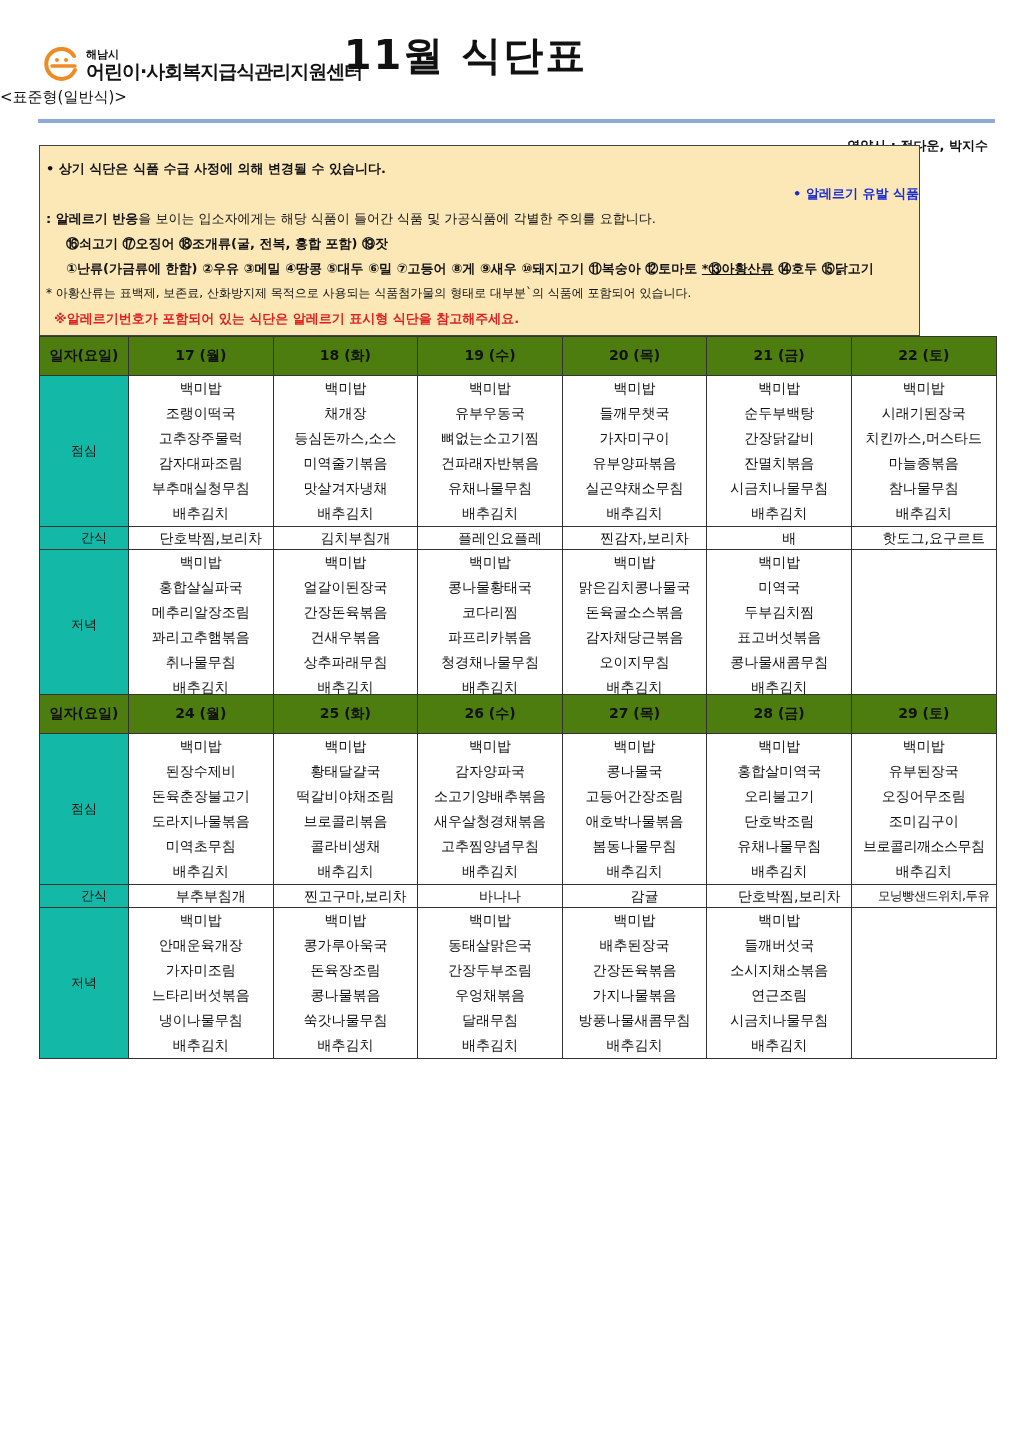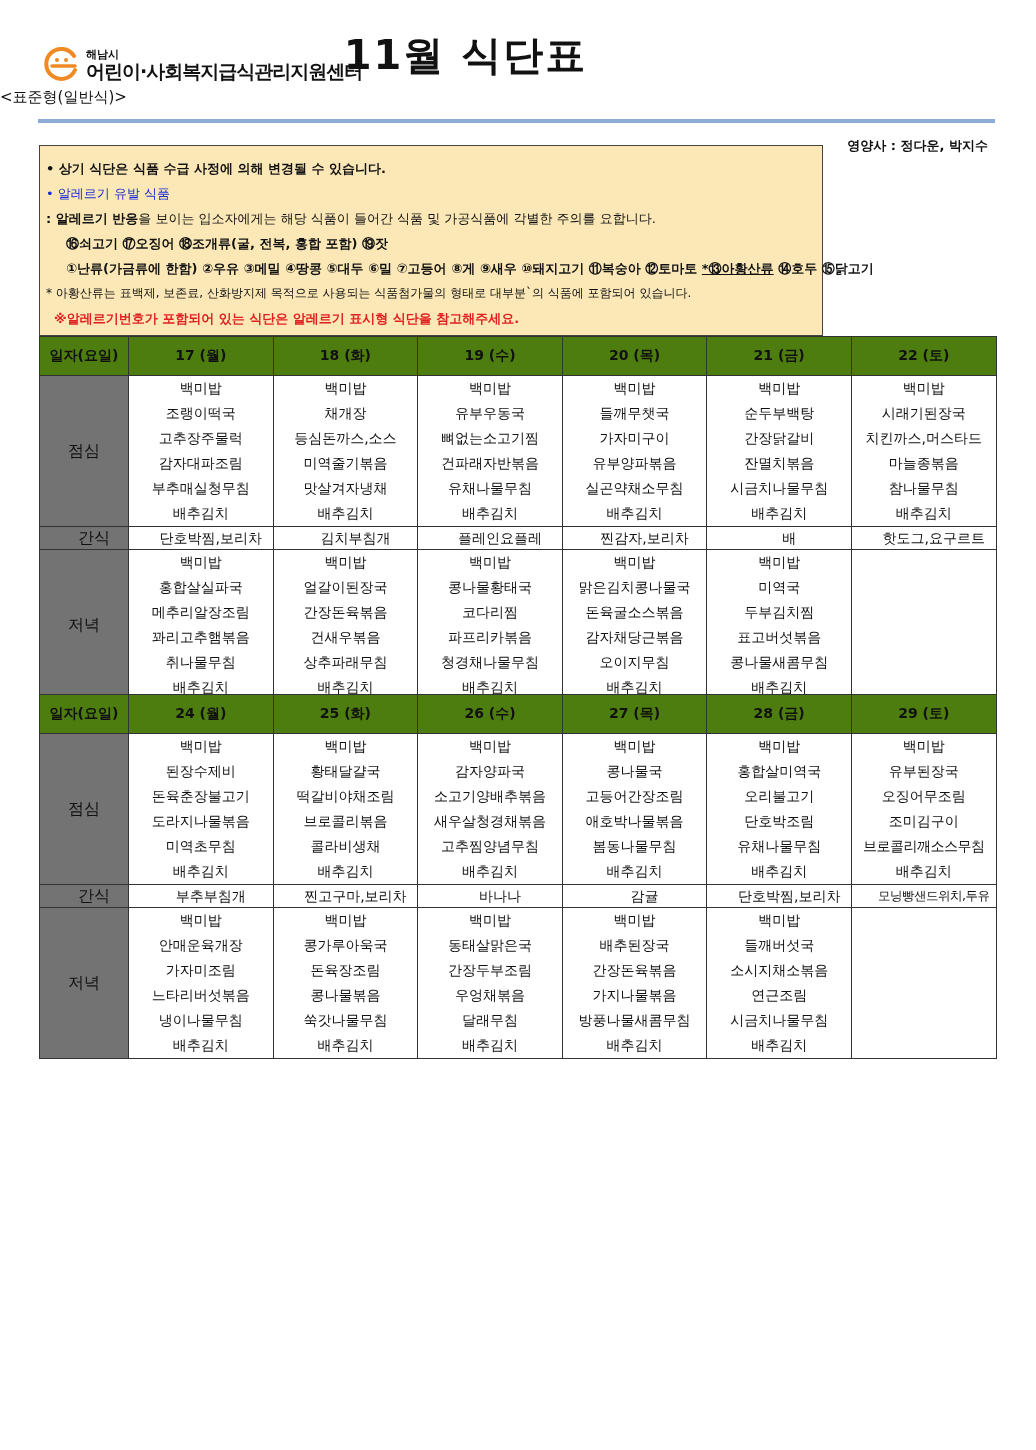--- a/index.html
+++ b/index.html
@@ -6,31 +6,31 @@
   body { width: 1036px; height: 1450px; position: relative; font-family: "DejaVu Sans", sans-serif; color: #111; overflow: hidden; }
   .logo { position: absolute; left: 44px; top: 46px; display: flex; align-items: center; }
   .logo-mark { width: 36px; height: 36px; position: relative; }
   .logo-text { margin-left: 6px; }
   .logo-small { font-size: 11px; font-weight: bold; line-height: 13px; }
   .logo-big { font-size: 19px; font-weight: bold; line-height: 20px; letter-spacing: -1px; }
   .title { position: absolute; left: 0; width: 843px; top: 28px; text-align: center; font-size: 40px; font-weight: bold; letter-spacing: 2px; padding-left: 44px; }
   .subtitle { position: absolute; left: 0; width: 1036px; top: 88px; text-align: left; font-size: 15px; }
   .dietitian { position: absolute; right: 48px; top: 89px; font-size: 13px; font-weight: bold; margin-top: 48px; }
   .rule { position: absolute; left: 38px; top: 119px; width: 957px; height: 4px; background: #8eaad6; }
-  .notice { position: absolute; left: 39px; top: 145px; width: 784px; height: 191px; background: #fbe8b6; border: 1px solid #444; box-sizing: border-box; padding: 10px 0 0 6px; font-size: 13px; }
+  .notice { position: absolute; left: 39px; top: 145px; width: 881px; height: 191px; background: #fbe8b6; border: 1px solid #444; box-sizing: border-box; padding: 10px 0 0 6px; font-size: 13px; }
   .notice .line { height: 25px; line-height: 25px; white-space: nowrap; }
-  .blue { color: #1a2bd6; font-weight: normal; }
+  .blue { color: #1a2bd6; font-weight: bold; text-align: right; }
   .bold { font-weight: bold; }
   .red { color: #e02020; font-weight: bold; }
   .allergens { padding-left: 20px; font-weight: bold; }
   .note { font-size: 12px; }
   table.menu { position: absolute; left: 39px; border-collapse: collapse; table-layout: fixed; width: 957px; font-size: 14px; }
   table.menu td, table.menu th { border: 1px solid #333; text-align: center; padding: 0; }
   table.menu th { background: #4d7c0f; font-weight: bold; height: 38px; font-size: 14px; }
-  table.menu td.label { background: #737373; font-size: 16px; text-align: center; }
+  table.menu td.label { background: #14b8a6; font-size: 13px; text-align: center; }
   table.menu td.meal .item { height: 25px; line-height: 25px; white-space: nowrap; }
   table.menu td.snack { height: 22px; line-height: 22px; white-space: nowrap; padding-left: 20px; }
   #week1 { top: 336px; }
   #week2 { top: 694px; }
   col.c0 { width: 89px; }
   col.cd { width: 144.6px; }
 </style>
 </head>
 <body>
 

